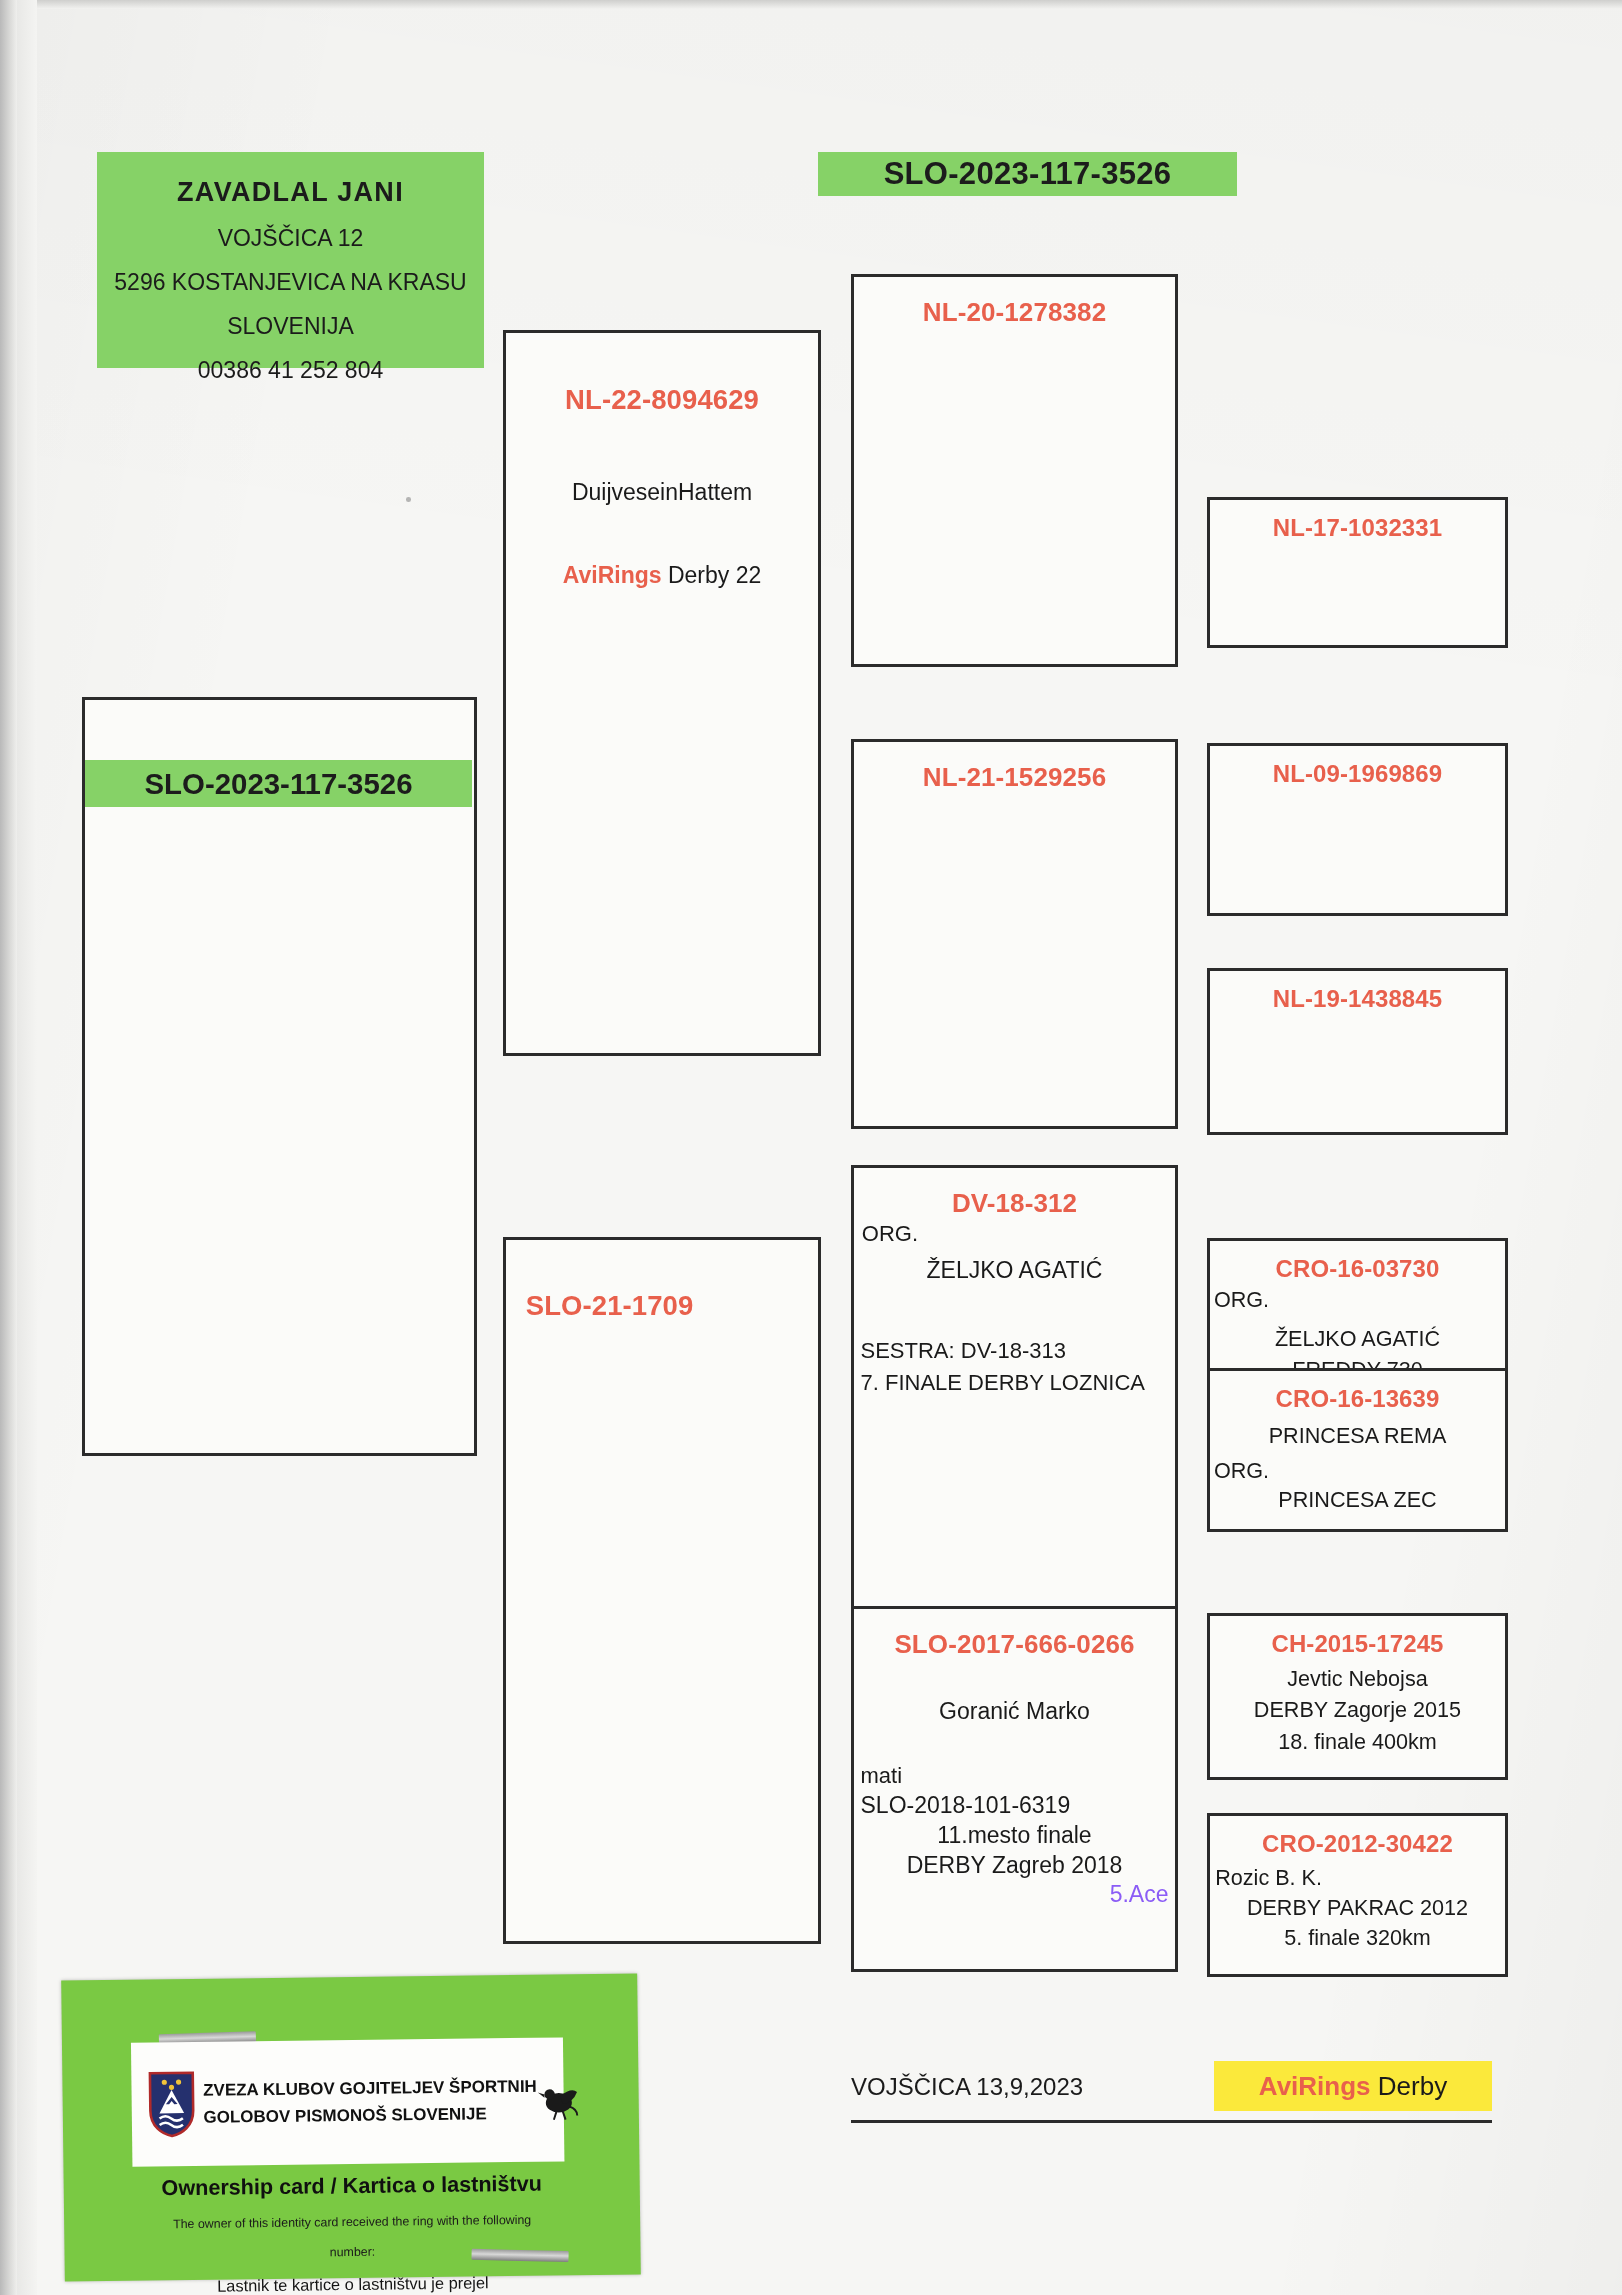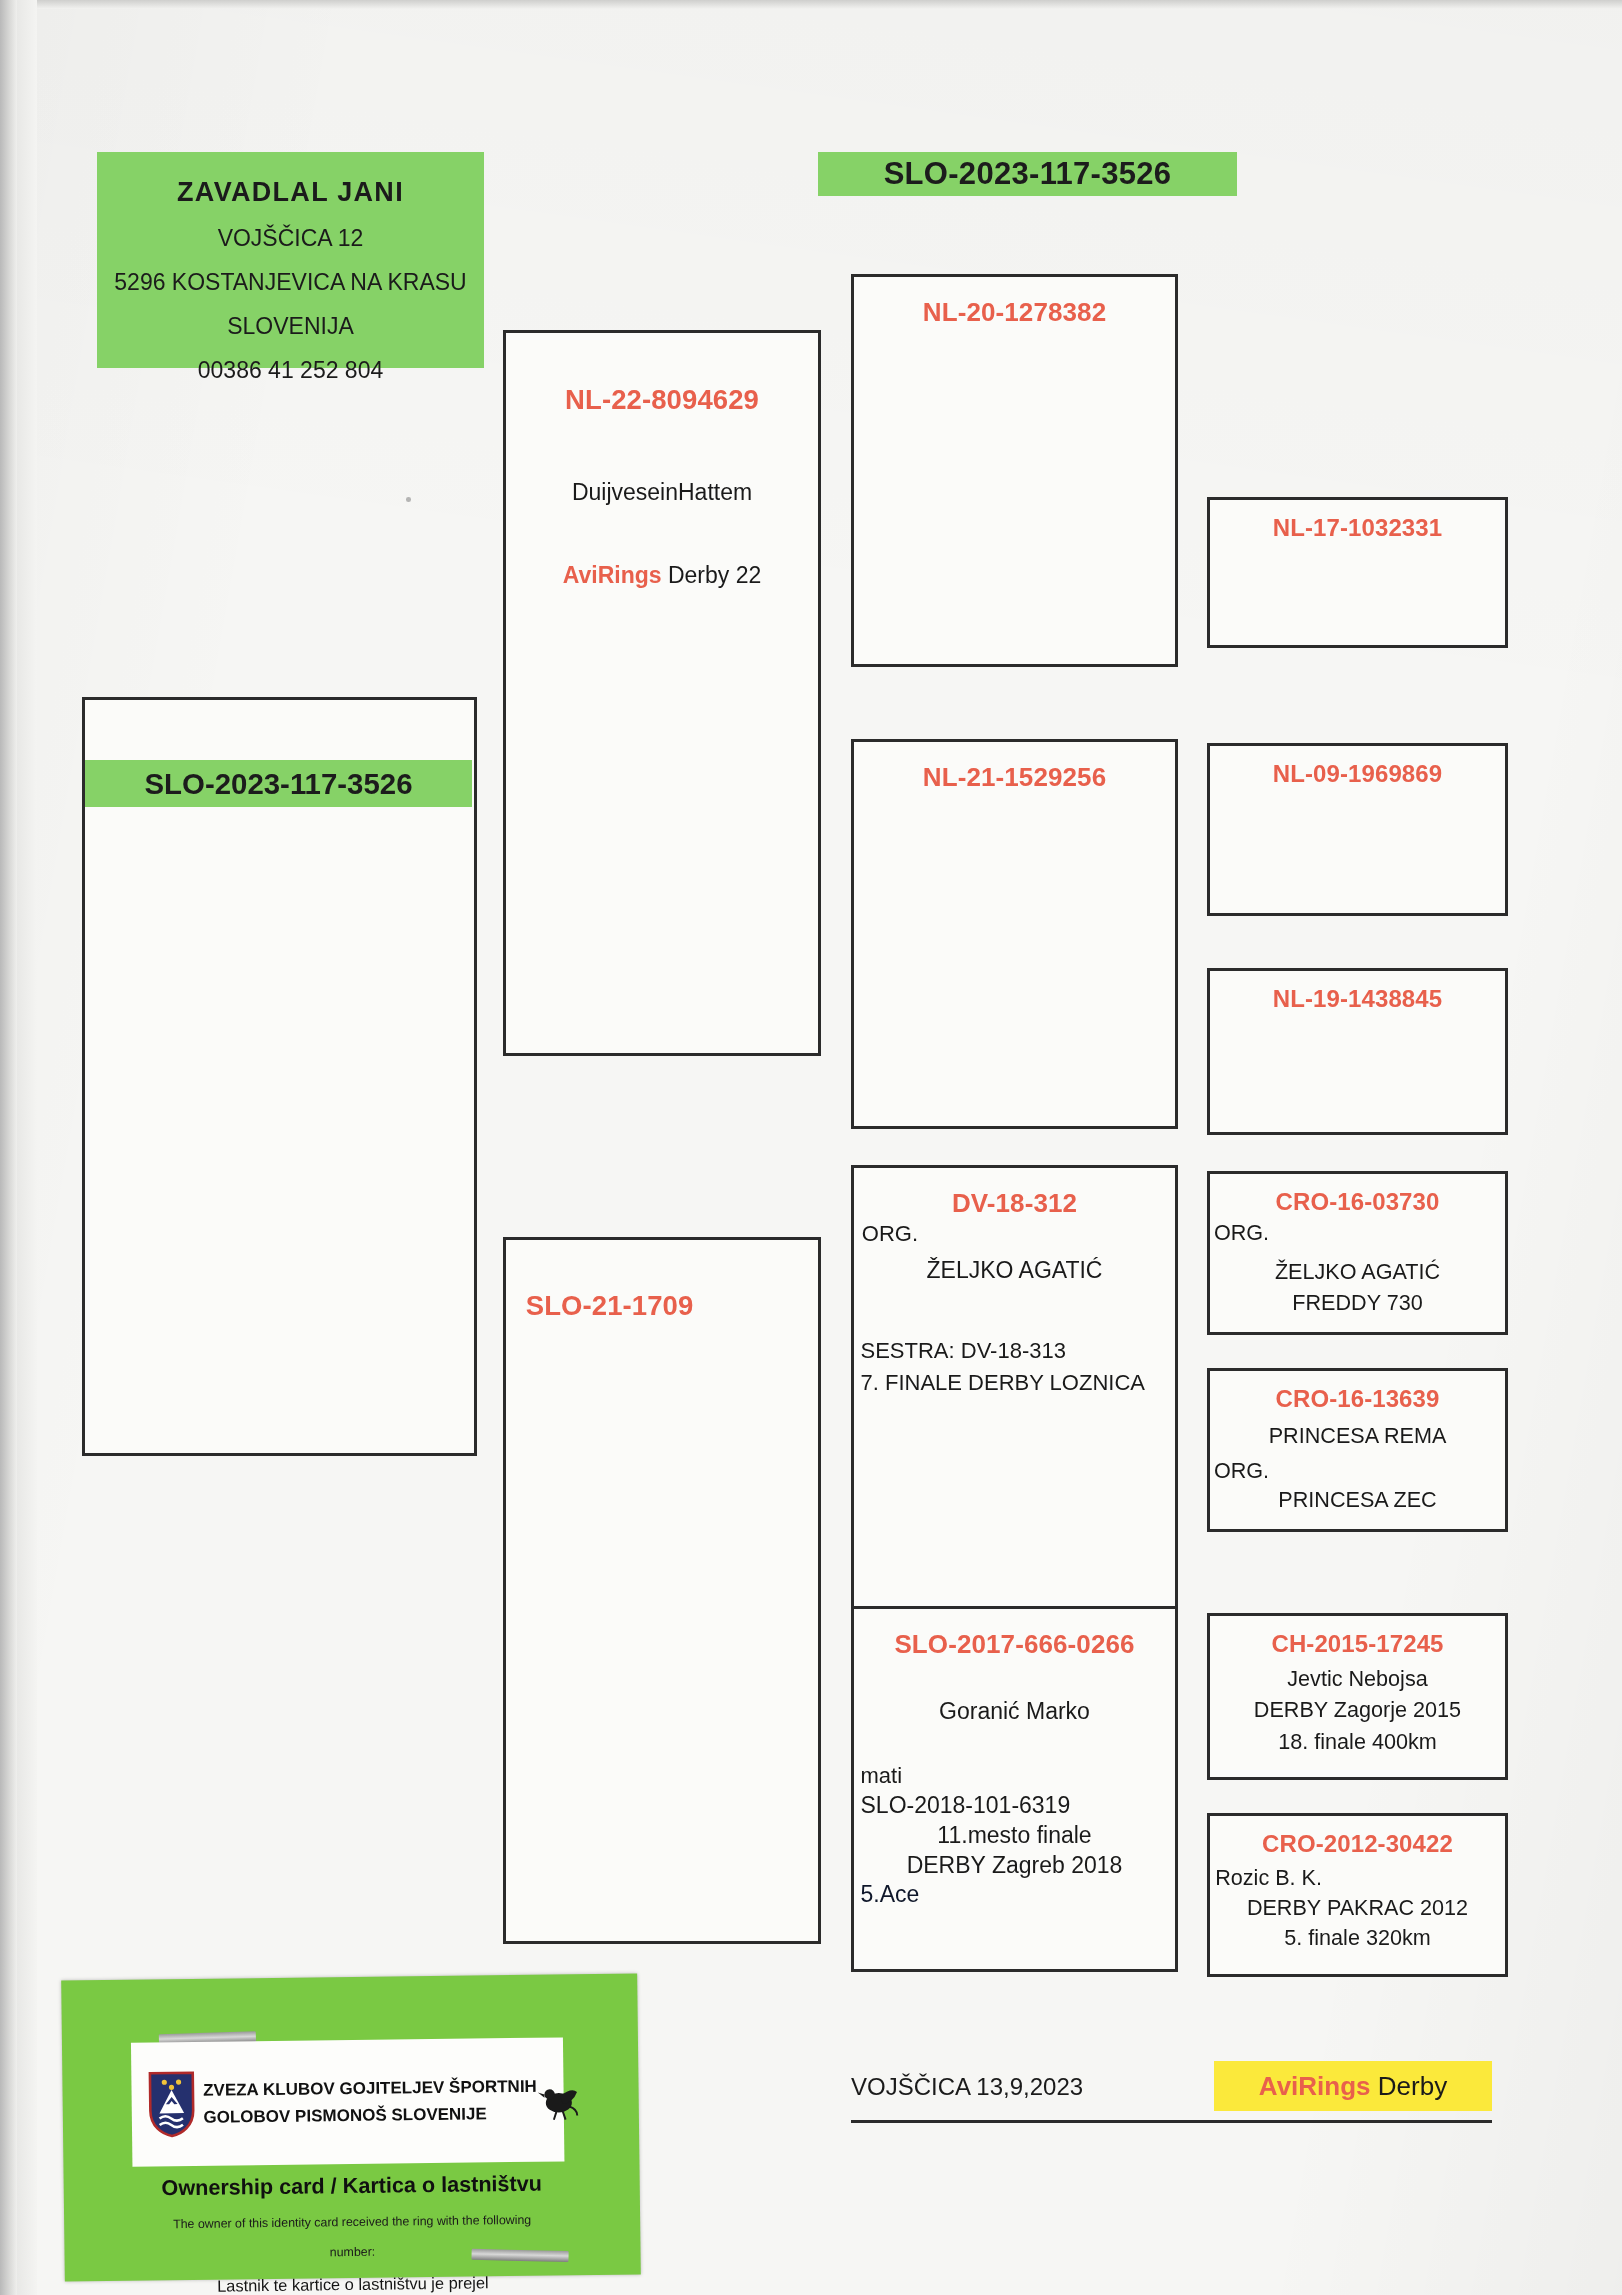--- a/index.html
+++ b/index.html
@@ -154,21 +154,21 @@
   .ggp {
     left: 1207px;
     width: 301px;
     padding: 0 5.2px;
     box-sizing: border-box;
   }
   #ggp1 { top: 275px;  height: 170px; }
   #ggp2 { top: 497px;  height: 151px; }
   #ggp3 { top: 743px; height: 173px; }
   #ggp4 { top: 968px; height: 167px; }
-  #ggp5 { top: 1171px; height: 164px; }
+  #ggp5 { top: 1238px; height: 164px; }
   #ggp6 { top: 1368px; height: 164px; }
   #ggp7 { top: 1613px; height: 167px; }
   #ggp8 { top: 1813px; height: 164px; }
   .ggp .id-line { font-size: 24px; margin-top: 14.4px; }
   .ggp .ln { font-size: 21.6px; margin-top: 11.8px; color: #1a1a1a; }
 
   
   #footer-line {
     position: absolute;
     left: 851px; top: 2120px;
@@ -317,21 +317,21 @@
     <div style="font-size:22px;color:#1a1a1a;margin-top:6.5px;text-align:left;">7. FINALE DERBY LOZNICA</div>
   </div>
 
   <div class="box gp" id="gp4">
     <div class="id id-line center">SLO-2017-666-0266</div>
     <div style="font-size:23px;color:#1a1a1a;margin-top:38px;text-align:center;">Goranić Marko</div>
     <div style="font-size:22px;color:#1a1a1a;margin-top:38px;text-align:left;">mati</div>
     <div style="font-size:23px;color:#1a1a1a;margin-top:3.9px;text-align:left;">SLO-2018-101-6319</div>
     <div style="font-size:23px;color:#1a1a1a;margin-top:2.6px;text-align:center;">11.mesto finale</div>
     <div style="font-size:23px;color:#1a1a1a;margin-top:2.6px;text-align:center;">DERBY Zagreb 2018</div>
-    <div style="font-size:23px;color:#0f172a;margin-top:2.6px;text-align:left;">5.Ace</div>
+    <div style="font-size:23px;color:#8b5cf6;margin-top:2.6px;text-align:right;">5.Ace</div>
   </div>
 
 
   <div class="box ggp" id="ggp2">
     <div class="id id-line center">NL-17-1032331</div>
   </div>
 
   <div class="box ggp" id="ggp3">
     <div class="id id-line center">NL-09-1969869</div>
   </div>

